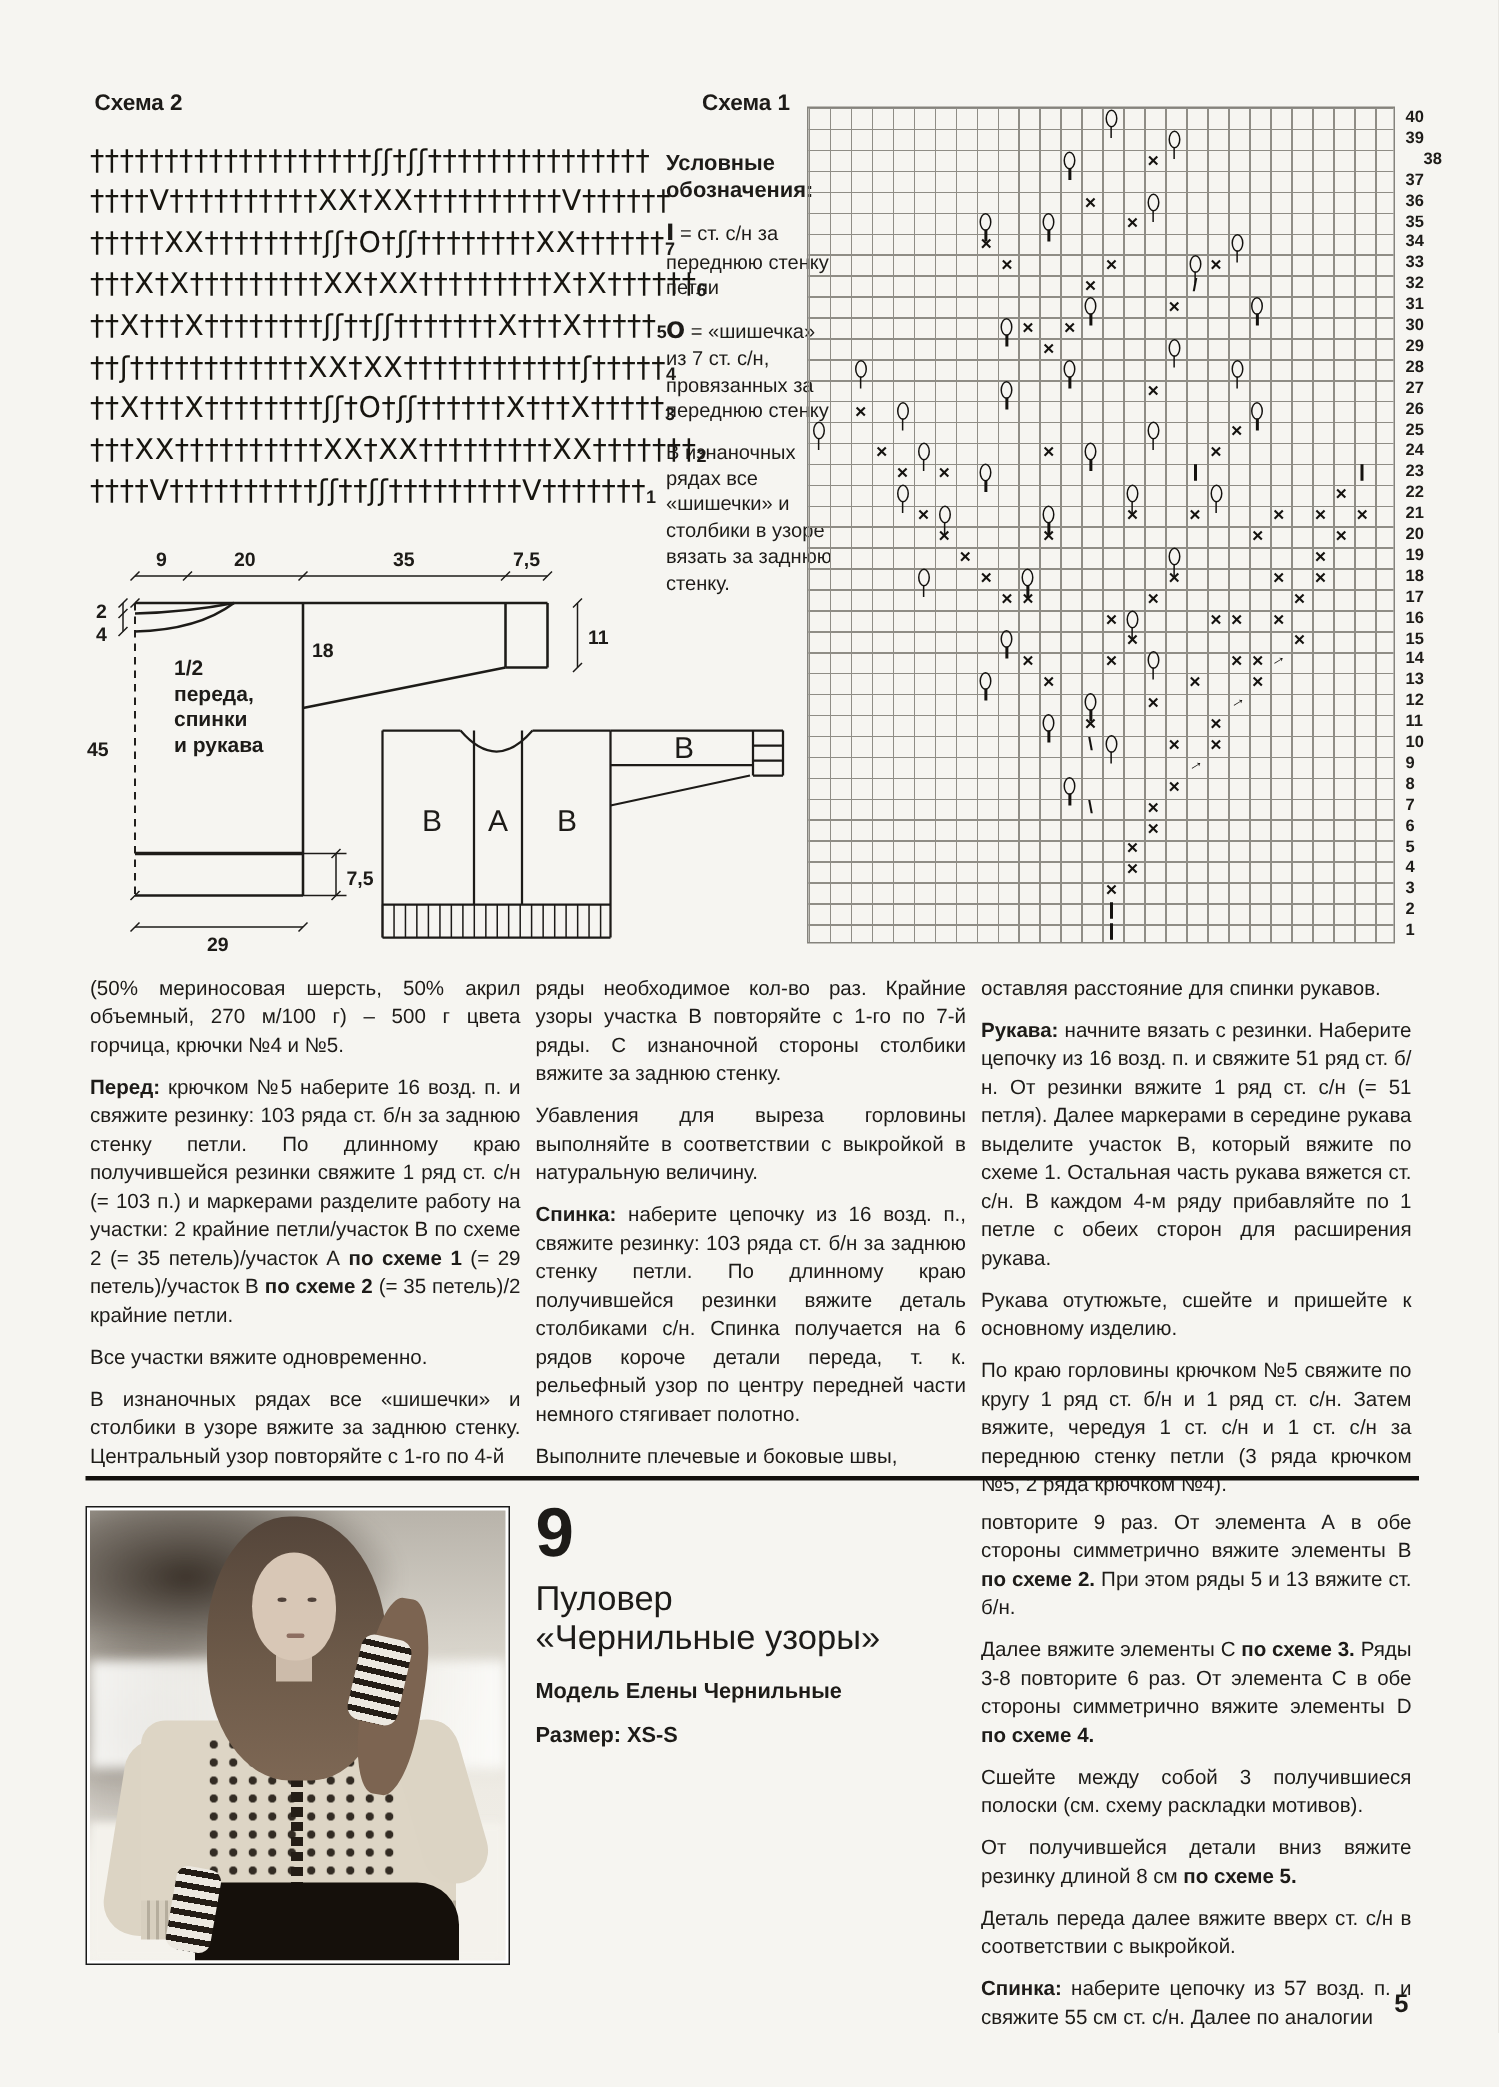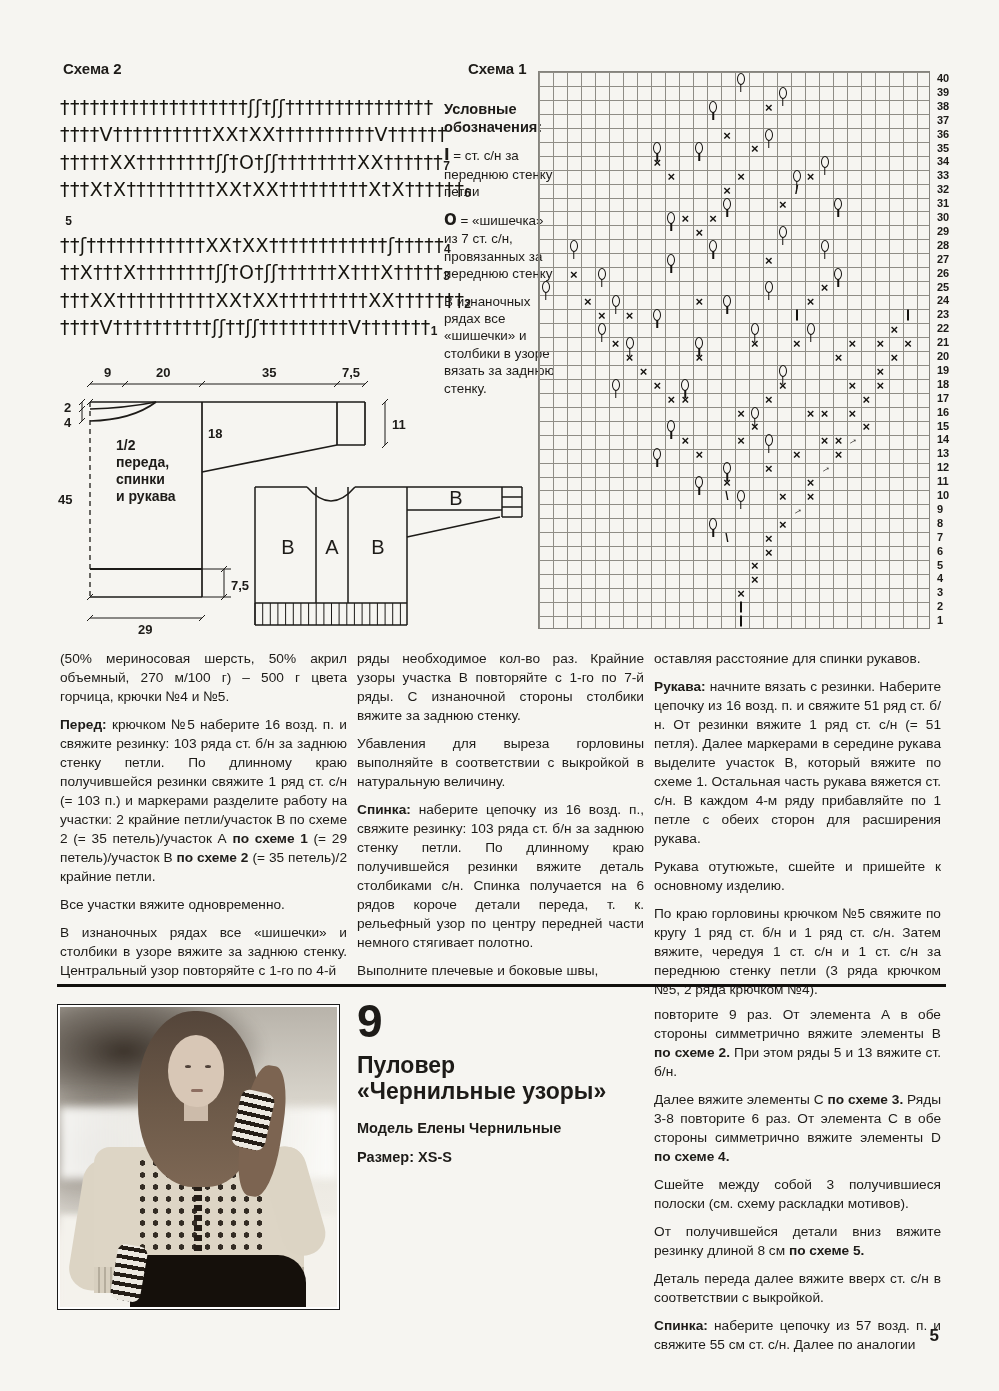--- a/index.html
+++ b/index.html
@@ -53,21 +53,21 @@
         text-align:justify;}
   #tcol1{left:60px;} #tcol2{left:357px;} #tcol3{left:654px;}
   .para{margin:0 0 9px;}
   .lead{font-weight:bold;}
 
   .rule{position:absolute;left:57px;top:984px;width:889px;height:3px;background:#12100d;}
 
   
   #bmid{position:absolute;left:357px;top:1000px;width:287px;font-size:13.7px;line-height:1.385;}
   .big-num{font-size:46px;font-weight:bold;line-height:.95;}
-  .btitle{font-size:23px;font-weight:bold;line-height:1.16;margin-top:8px;}
+  .btitle{font-size:23px;font-weight:normal;line-height:1.16;margin-top:8px;}
   .byline{font-size:14.5px;font-weight:bold;margin-top:13px;}
   .sizeline{font-size:14.5px;font-weight:bold;margin-top:9px;}
   #bmid-paras{margin-top:9px;text-align:justify;}
   #bright{position:absolute;left:654px;top:1006px;width:287px;font-size:13.7px;
           line-height:1.385;text-align:justify;}
 
   .pageno{position:absolute;right:60px;top:1326px;font-size:17px;font-weight:bold;}
 
   
   .photo{position:absolute;left:57px;top:1004px;width:283px;height:306px;
@@ -135,20 +135,21 @@
       </div>
       <div class="s2row">
         <span class="s2cells">†††††XX††††††††ʃʃ†O†ʃʃ††††††††XX††††††</span>
         <span class="s2num">7</span>
       </div>
       <div class="s2row">
         <span class="s2cells">†††X†X†††††††††XX†XX†††††††††X†X††††††</span>
         <span class="s2num">6</span>
       </div>
       <div class="s2row">
+        <span class="s2cells">††X†††X††††††††ʃʃ††ʃʃ†††††††X†††X†††††</span>
         <span class="s2num">5</span>
       </div>
       <div class="s2row">
         <span class="s2cells">††ʃ††††††††††††XX†XX††††††††††††ʃ†††††</span>
         <span class="s2num">4</span>
       </div>
       <div class="s2row">
         <span class="s2cells">††X†††X††††††††ʃʃ†O†ʃʃ††††††X†††X†††††</span>
         <span class="s2num">3</span>
       </div>
@@ -167,21 +168,21 @@
   <div id="legend">
     <p class="legend-h">Условные обозначения:</p>
   <p class="legend-item"><span class="legend-sym">I</span> = ст. с/н за переднюю стенку петли</p>
       <p class="legend-item"><span class="legend-sym">O</span> = «шишечка» из 7 ст. с/н, провязанных за переднюю стенку</p>
       <p class="legend-item">В изнаночных рядах все «шишечки» и столбики в узоре вязать за заднюю стенку.</p>
     </div>
 
   <div id="grid">
       <div class="gnum" style="top: 0px;">40</div>
       <div class="gnum" style="top: 13.9px;">39</div>
-      <div class="gnum" style="top: 27.8px;">38</div>
+      <div class="gnum" style="top: 27.8px; margin-left: 12px;">38</div>
       <div class="gnum" style="top: 41.7px;">37</div>
       <div class="gnum" style="top: 55.6px;">36</div>
       <div class="gnum" style="top: 69.5px;">35</div>
       <div class="gnum" style="top: 83.4px;">34</div>
       <div class="gnum" style="top: 97.3px;">33</div>
       <div class="gnum" style="top: 111.2px;">32</div>
       <div class="gnum" style="top: 125.1px;">31</div>
       <div class="gnum" style="top: 139px;">30</div>
       <div class="gnum" style="top: 152.9px;">29</div>
       <div class="gnum" style="top: 166.8px;">28</div>

